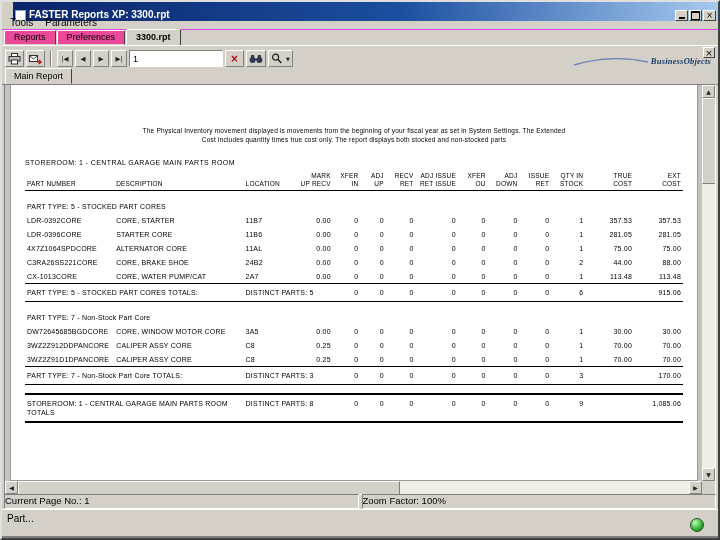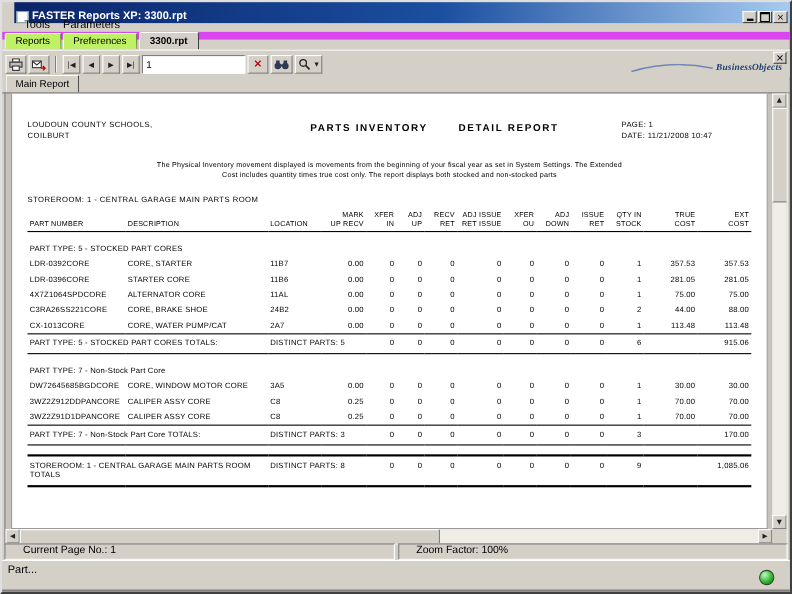--- a/index.html
+++ b/index.html
@@ -9,26 +9,26 @@
   
   .titlebar{position:absolute;top:0;left:11px;right:0;height:19px;background:linear-gradient(90deg,#0a246a 0%,#1b4fa0 55%,#a6caf0 100%);display:flex;align-items:flex-end;padding:0 2px;color:#fff;}
   .title-icon{width:9px;height:9px;background:#fff;border:1px solid #8aa;margin-right:3px;flex:none;}
   .title-text{font-size:10px;font-weight:bold;flex:1;white-space:nowrap;overflow:hidden;line-height:12px;}
   .winbtns{display:flex;gap:1px;}
   .winbtn{width:13px;height:11px;background:#d4d0c8;border:1px solid;border-color:#fff #404040 #404040 #fff;font-size:8px;line-height:8px;padding:0;display:flex;align-items:center;justify-content:center;font-family:"DejaVu Sans",sans-serif;color:#000;}
   .glyph-min{display:block;width:6px;height:2px;background:#000;margin-top:5px;}
   .glyph-max{display:block;width:7px;height:6px;border:1px solid #000;border-top-width:2px;}
 
   
-  .menubar{position:absolute;top:14px;left:0;right:0;height:13px;display:flex;align-items:center;gap:2px;padding:0 15px;border-bottom:7px solid #d946ef;}
+  .menubar{position:absolute;top:14px;left:0;right:0;height:13px;display:flex;align-items:center;gap:2px;padding:0 3px;border-bottom:1px solid #d946ef;}
   .menu-item{font-size:10px;padding:0 5px;line-height:12px;}
 
   
   .tabbar{position:absolute;top:27px;left:0;right:0;height:16px;display:flex;align-items:flex-end;padding-left:2px;border-bottom:1px solid #808080;}
-  .tab{height:13px;padding:0 9px;font-size:9px;background:#bef264;border:1px solid;border-color:#fff #404040 #d4d0c8 #fff;border-radius:2px 2px 0 0;display:flex;align-items:center;margin-right:1px;line-height:11px;}
+  .tab{height:13px;padding:0 9px;font-size:9px;background:#ec4899;border:1px solid;border-color:#fff #404040 #d4d0c8 #fff;border-radius:2px 2px 0 0;display:flex;align-items:center;margin-right:1px;line-height:11px;}
   .tab.active{height:15px;font-weight:bold;border-color:#fff #404040 #d4d0c8 #fff;position:relative;top:1px;background:#d4d0c8;text-align:right;}
 
   
   .toolbar{position:absolute;top:43px;left:0;right:0;height:24px;border-top:1px solid #fff;background:#d4d0c8;}
   .tabclose{position:absolute;top:1px;right:3px;width:12px;height:11px;background:#d4d0c8;border:1px solid;border-color:#fff #404040 #404040 #fff;font-size:9px;line-height:8px;padding:0;font-family:"DejaVu Sans",sans-serif;}
   .tools{position:absolute;left:3px;bottom:3px;display:flex;align-items:center;gap:2px;}
   .tbtn{height:17px;min-width:19px;display:flex;align-items:center;justify-content:center;background:#d4d0c8;border:1px solid;border-color:#fff #808080 #808080 #fff;font-size:7px;padding:0 2px;font-family:"DejaVu Sans",sans-serif;color:#222;}
   .tbtn.nav{min-width:16px;font-size:6.5px;}
   .tsep{width:1px;height:15px;background:#808080;border-right:1px solid #fff;margin:0 3px;}
   .page-input{width:86px;height:15px;border:1px solid;border-color:#808080 #fff #fff #808080;font-size:9px;padding:0 3px;background:#fff;font-family:"Liberation Sans",sans-serif;}
@@ -70,21 +70,21 @@
   .al{text-align:left;} .ar{text-align:right;}
   tr.row-group td{padding:11px 2px 2px;}
   tr.row-part td{padding-top:3px;}
   td.part-num{word-break:break-all;}
   tr.row-totals td{border-top:1px solid #000;border-bottom:1px solid #000;padding:4px 2px;}
   tr.row-spacer td{height:8px;padding:0;}
   tr.row-storeroom_totals td{border-top:2px solid #000;border-bottom:2px solid #000;padding:4px 2px;}
 
   
   .statusbar{position:absolute;left:0;right:0;bottom:28px;height:15px;display:flex;gap:3px;padding:1px 2px;}
-  .spanel{flex:1;border:1px solid;border-color:#808080 #fff #fff #808080;font-size:9.5px;line-height:11px;padding:0 16px;background:#d4d0c8;white-space:nowrap;overflow:hidden;}
+  .spanel{flex:1;border:1px solid;border-color:#808080 #fff #fff #808080;font-size:9.5px;line-height:11px;padding:0 0;background:#d4d0c8;white-space:nowrap;overflow:hidden;}
   .bottombar{position:absolute;left:0;right:0;bottom:0;height:28px;border-top:1px solid #fff;box-shadow:0 -2px 0 #808080 inset;background:#d4d0c8;}
   .ready{position:absolute;left:5px;top:3px;font-size:10px;}
   .led{position:absolute;right:14px;top:8px;width:12px;height:12px;border-radius:50%;background:radial-gradient(circle at 35% 30%,#b8ffb8,#2fae2f 60%,#0e7a0e);border:1px solid #2a4a2a;}
 </style>
 </head>
 <body>
 
 <div class="window">
 
   <div class="titlebar">
@@ -163,33 +163,20 @@
     </span>
   </div>
 
   <div class="subtabrow">
     <div class="subtab">Main Report</div>
   </div>
 
   <div class="viewer">
     <div class="page">
 
-      <div class="rpt-head">
-        <div class="rpt-company">
-          <div>LOUDOUN COUNTY SCHOOLS,</div>
-          <div>COILBURT</div>
-        </div>
-        <div class="rpt-title">
-          <span>PARTS INVENTORY</span><span class="tgap"></span><span>DETAIL REPORT</span>
-        </div>
-        <div class="rpt-pageinfo">
-          <div>PAGE: 1</div>
-          <div>DATE: 11/21/2008 10:47</div>
-        </div>
-      </div>
 
       <div class="rpt-intro">
         <div>The Physical Inventory movement displayed is movements from the beginning of your fiscal year as set in System Settings.  The Extended</div>
         <div>Cost includes quantity times true cost only.  The report displays both stocked and non-stocked parts</div>
       </div>
 
       <div class="rpt-storeroom">STOREROOM:  1 - CENTRAL GARAGE MAIN PARTS ROOM</div>
 
       <table class="rpt">
         <colgroup>

